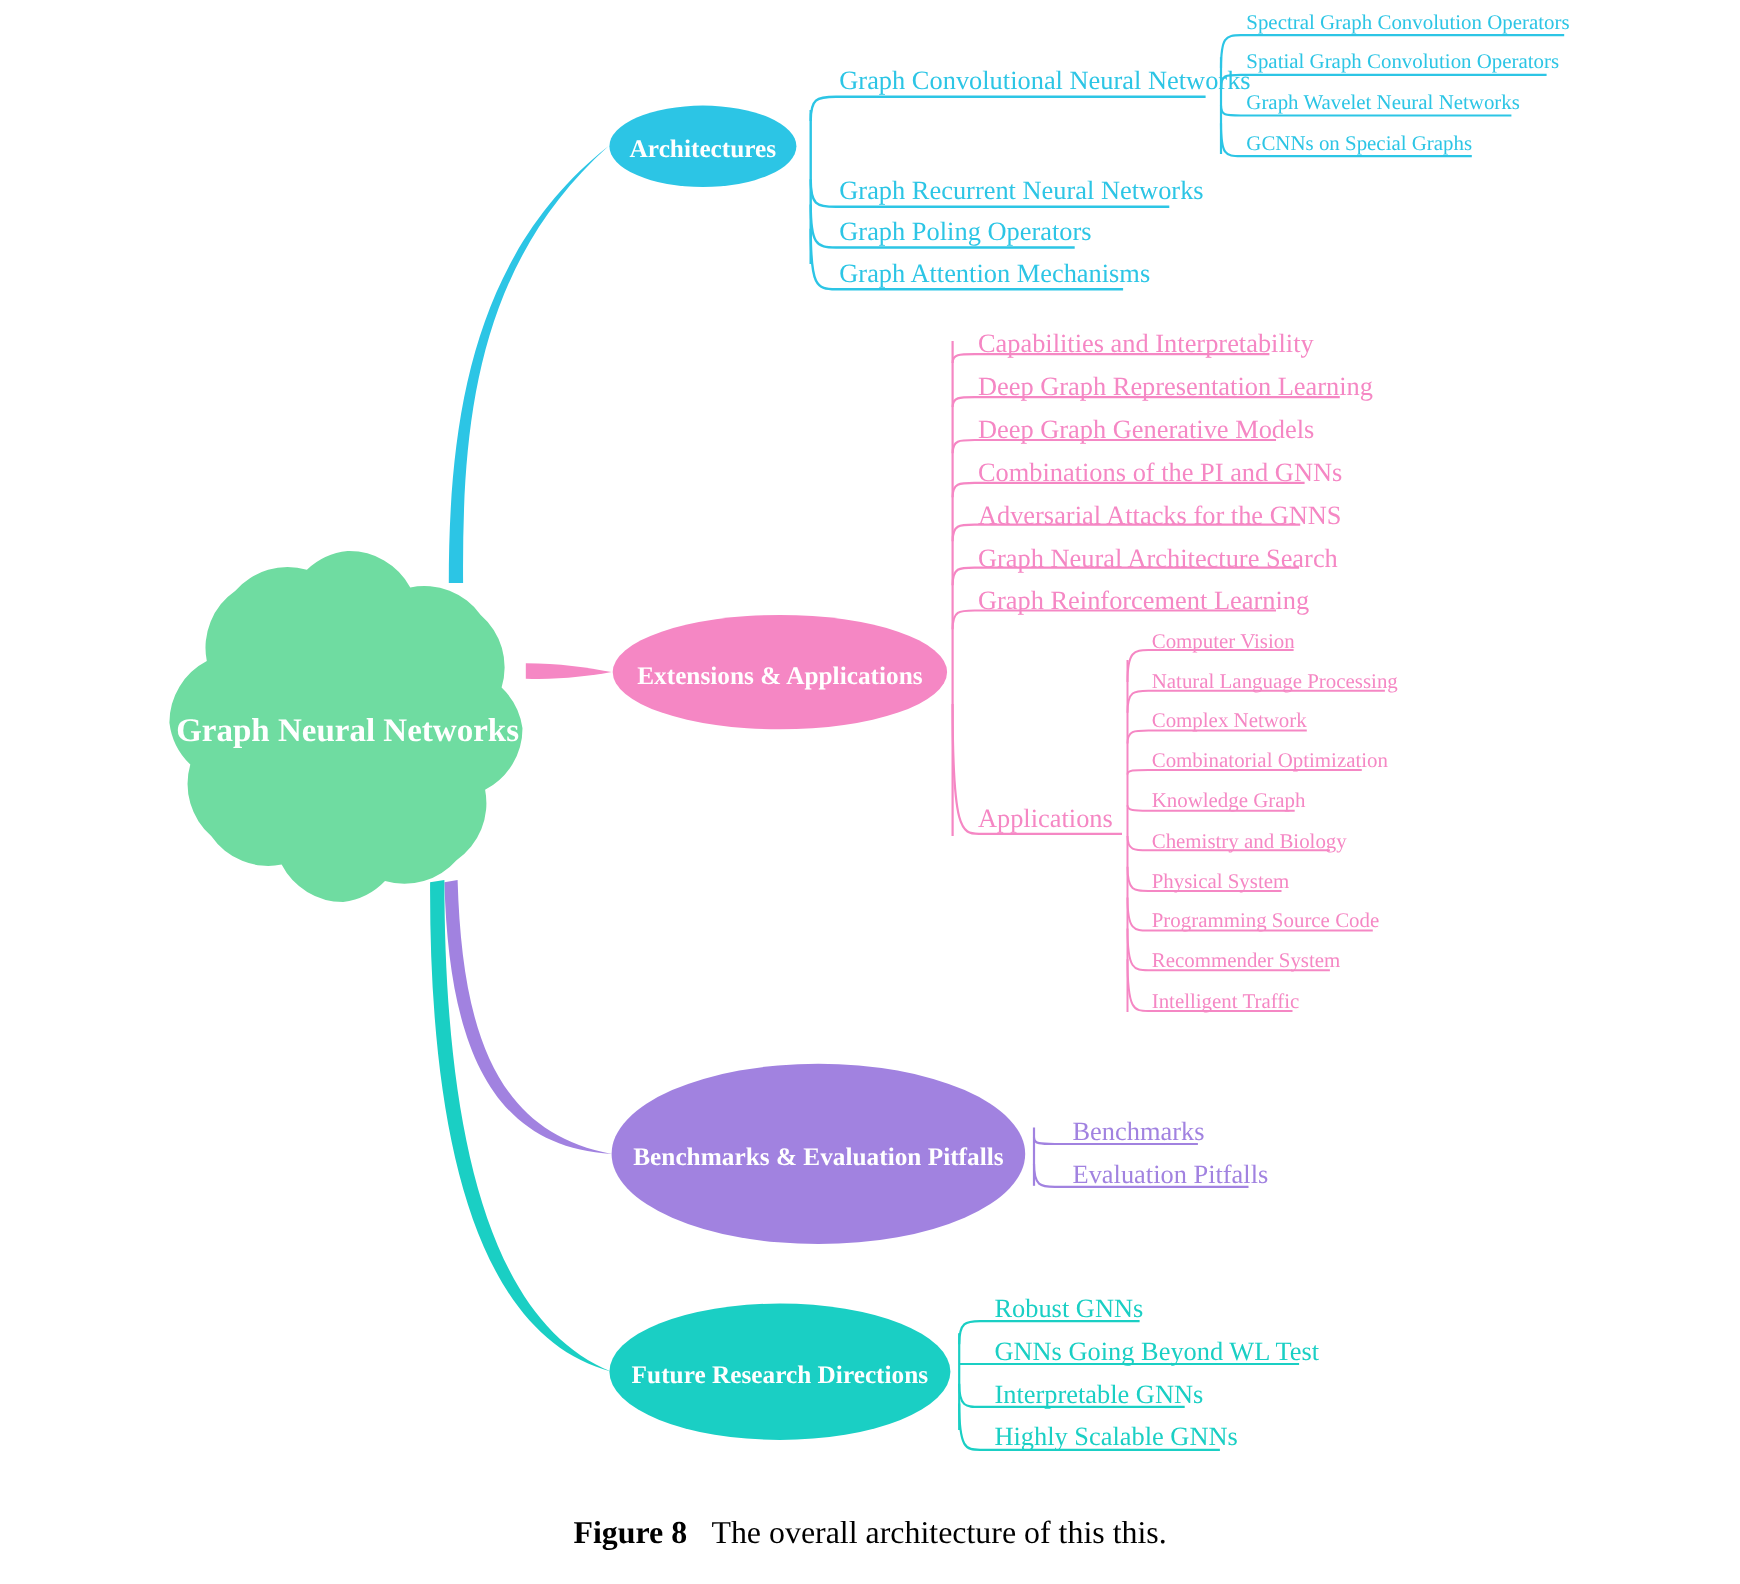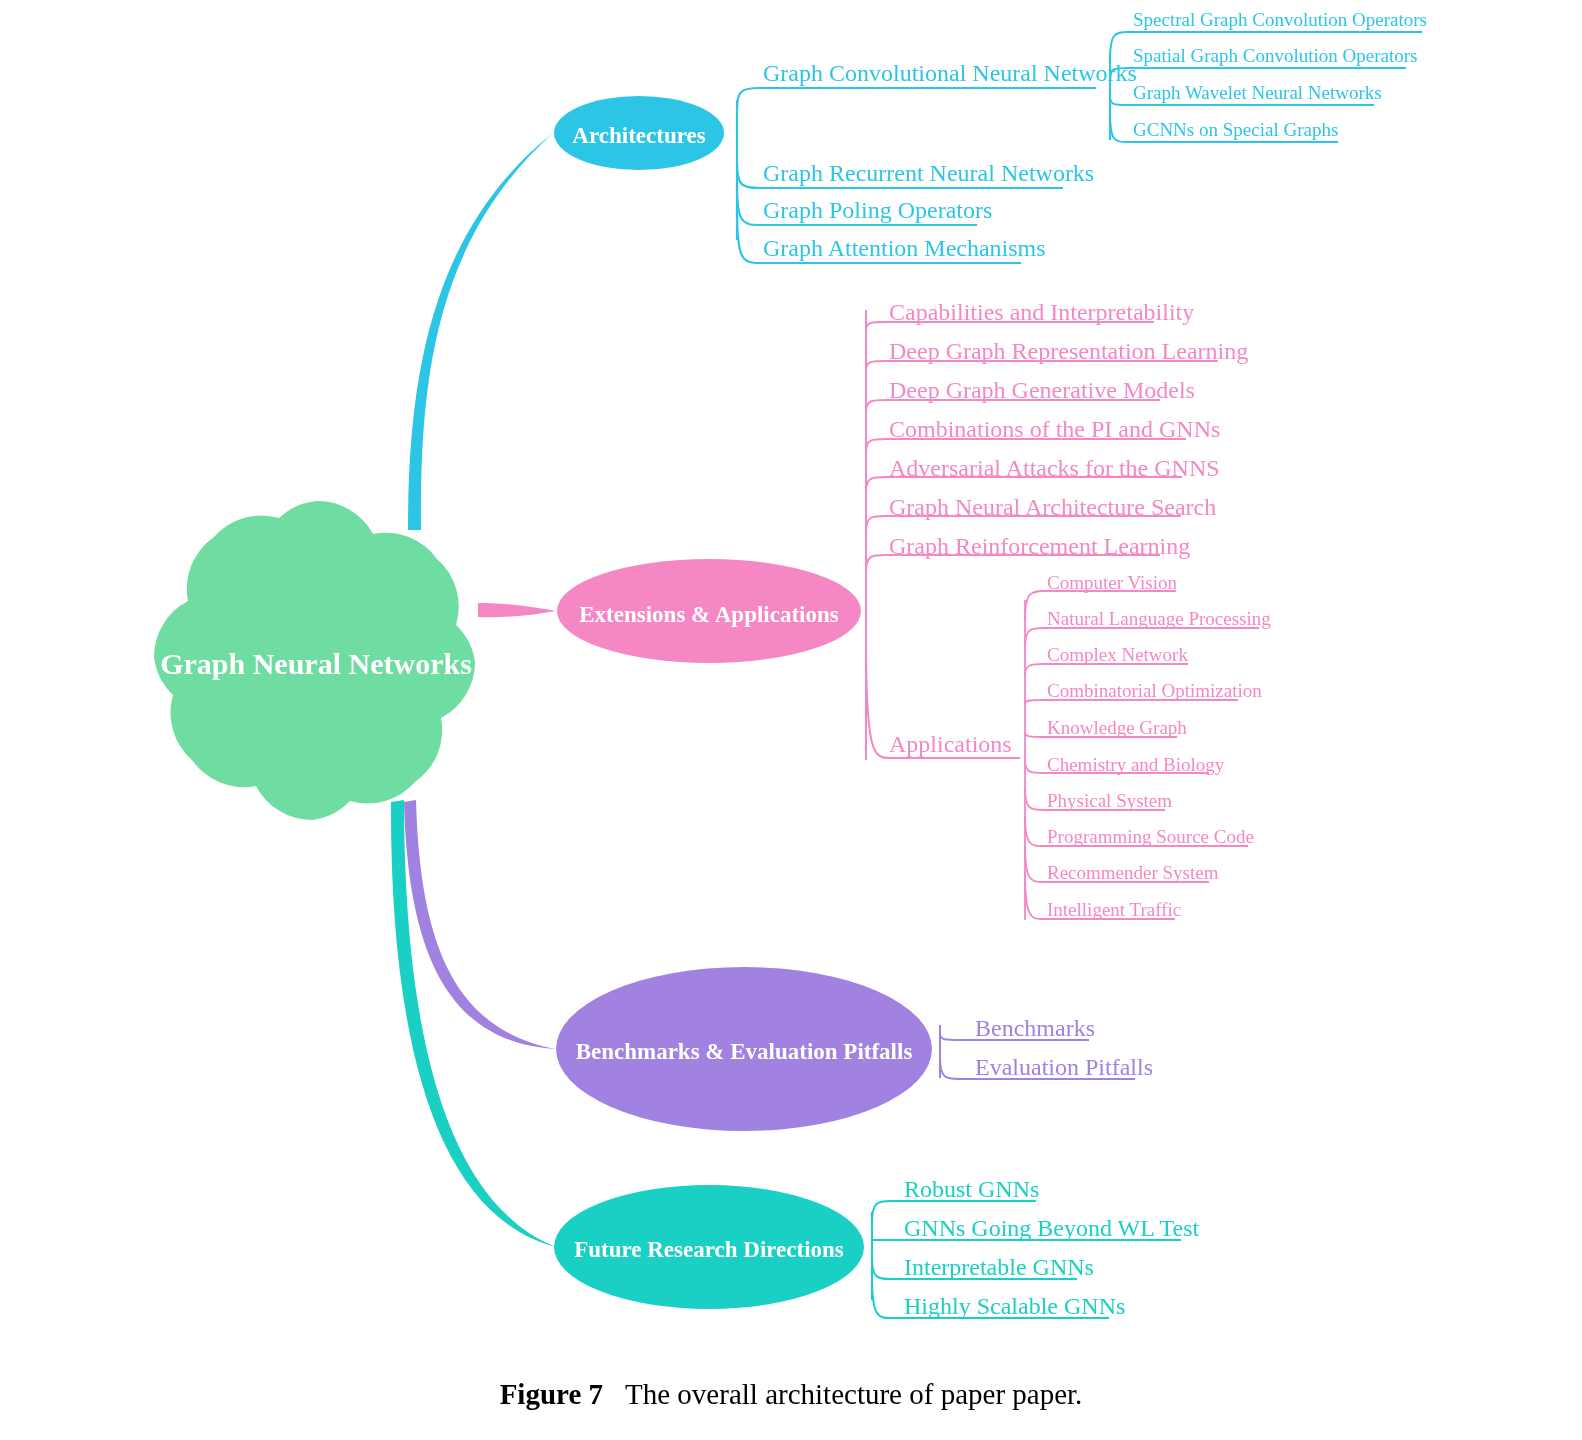--- a/index.html
+++ b/index.html
@@ -210,16 +210,16 @@
 
       <text class="leaf-label" x="904" y="1197" font-size="24" fill="#1ACFC4">Robust GNNs</text>
       <text class="leaf-label" x="904" y="1236" font-size="24" fill="#1ACFC4">GNNs Going Beyond WL Test</text>
       <text class="leaf-label" x="904" y="1275" font-size="24" fill="#1ACFC4">Interpretable GNNs</text>
       <text class="leaf-label" x="904" y="1314" font-size="24" fill="#1ACFC4">Highly Scalable GNNs</text>
     </g>
 
   </svg>
 
   <div class="caption">
-    <b>Figure 7</b><span class="cap-gap"></span><span>The overall architecture of paper paper.</span>
+    <b>Figure 8</b><span class="cap-gap"></span><span>The overall architecture of this this.</span>
   </div>
 
 </div>
 
 </body></html>

